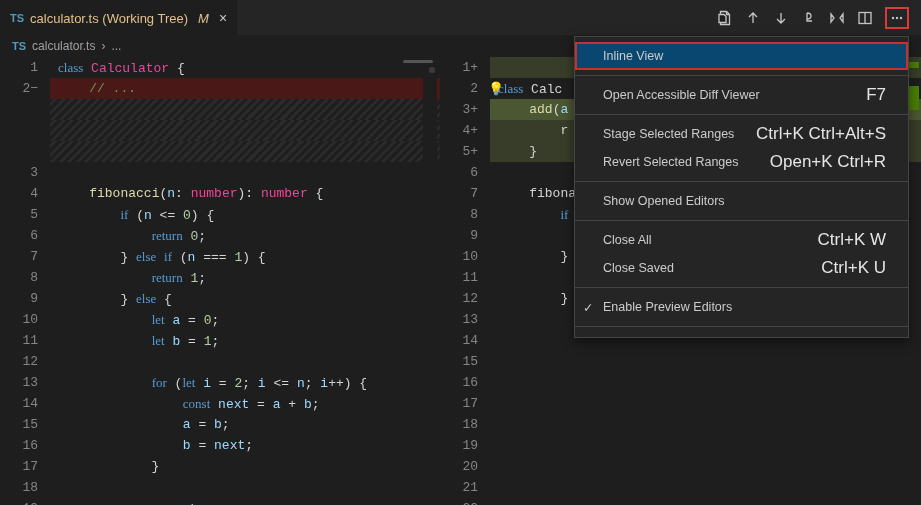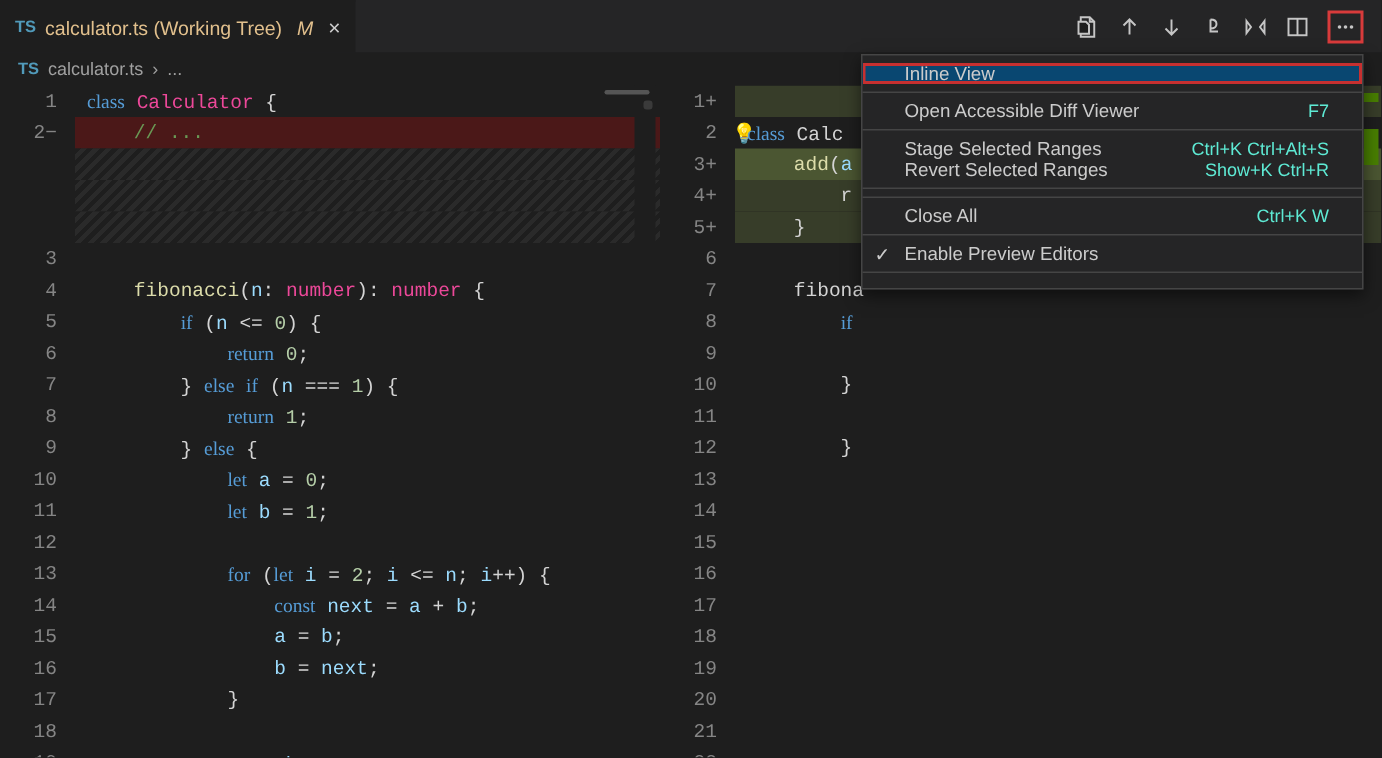--- a/index.html
+++ b/index.html
@@ -119,27 +119,27 @@
     top: 36px; right: 12px;
     width: 335px;
     background:#252526;
     border:1px solid #454545;
     box-shadow: 0 4px 10px rgba(0,0,0,0.5);
     padding: 5px 0;
     z-index: 100;
   }
   .menu-item {
     display:flex; align-items:center;
-    height: 14px;
+    height: 28px;
     padding: 0 22px 0 28px;
     font-size: 12.5px;
     color:#cccccc;
     position:relative;
   }
-  .menu-item .shortcut { margin-left:auto; color:#5eead4; font-size:12px;}
+  .menu-item .shortcut { margin-left:auto; color:#e5e5e5; font-size:17px;}
   .menu-item.selected {
     background:#094771;
     box-shadow: inset 0 0 0 2px #c73030;
   }
   .menu-item .check {
     position:absolute; left:8px; color:#cccccc;
   }
   .menu-sep {
     height:1px; background:#454545; margin:5px 0;
   }
@@ -237,27 +237,34 @@
       <span>Open Accessible Diff Viewer</span>
       <span class="shortcut">F7</span>
     </div>
     <div class="menu-sep"></div>
     <div class="menu-item">
       <span>Stage Selected Ranges</span>
       <span class="shortcut">Ctrl+K Ctrl+Alt+S</span>
     </div>
     <div class="menu-item">
       <span>Revert Selected Ranges</span>
-      <span class="shortcut">Show+K Ctrl+R</span>
-    </div>
-    <div class="menu-sep"></div>
+      <span class="shortcut">Open+K Ctrl+R</span>
+    </div>
+    <div class="menu-sep"></div>
+    <div class="menu-item">
+      <span>Show Opened Editors</span>
+    </div>
     <div class="menu-sep"></div>
     <div class="menu-item">
       <span>Close All</span>
       <span class="shortcut">Ctrl+K W</span>
     </div>
+    <div class="menu-item">
+      <span>Close Saved</span>
+      <span class="shortcut">Ctrl+K U</span>
+    </div>
     <div class="menu-sep"></div>
     <div class="menu-item">
       <span class="check">✓</span>
       <span>Enable Preview Editors</span>
     </div>
     <div class="menu-sep"></div>
   </div>
 
 </body></html>

